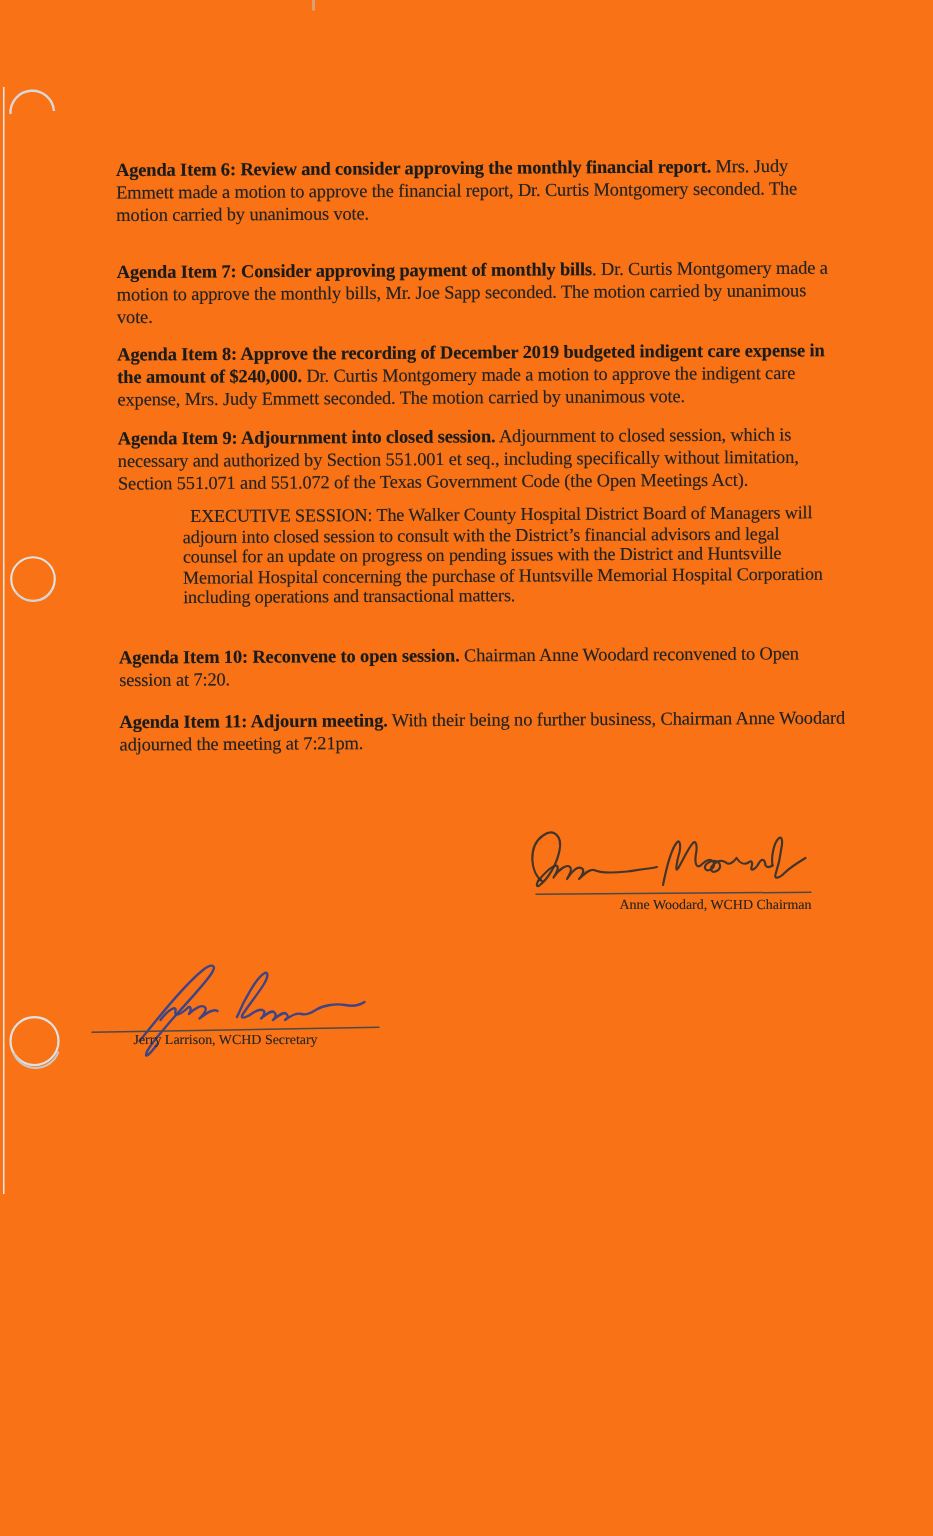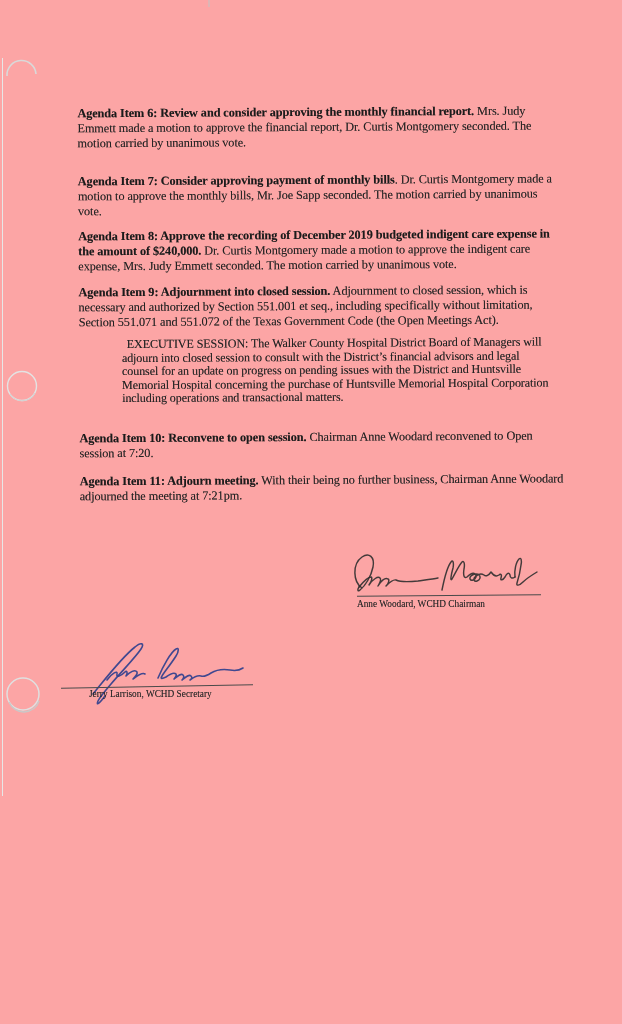--- a/index.html
+++ b/index.html
@@ -5,21 +5,21 @@
   html,body{margin:0;padding:0;}
   body{
     width:622px;height:1024px;
     background:#ffffff;
     font-family:"Liberation Serif", serif;
     position:relative;
     overflow:hidden;
   }
   .page{
     position:absolute;left:0;top:0;width:622px;height:1024px;
-    background:#fca5a5;
+    background:#f97316;
   }
   
   .scan-text{
     position:absolute;left:0;top:0;width:622px;height:1024px;
     transform:rotate(-0.35deg);
     transform-origin:300px 380px;
     color:#222222;
   }
   .para{
     position:absolute;
@@ -44,21 +44,21 @@
   .sig-line.chairman{left:357px;top:595px;width:184px;transform:rotate(-0.4deg);}
   .sig-line.secretary{left:61px;top:686px;width:192px;transform:rotate(-1deg);}
   .sig-caption{
     position:absolute;
     font-size:9.3px;
     letter-spacing:0px;
     color:#262626;
     text-shadow:0 0 0.4px rgba(40,40,40,0.4);
     white-space:nowrap;
   }
-  .sig-caption.chairman{left:357px;top:599px;width:184px;text-align:left;}
+  .sig-caption.chairman{left:357px;top:599px;width:184px;text-align:right;}
   .sig-caption.secretary{left:89px;top:689px;}
 
   .sig-svg{position:absolute;}
   .sig-svg.chairman{left:338px;top:548px;}
   .sig-svg.secretary{left:55px;top:638px;}
   .sig-svg path{fill:none;stroke-linecap:round;stroke-linejoin:round;}
   .ink-black path{stroke:#2f2f2f;stroke-width:1.45;opacity:0.9;}
   .ink-blue path{stroke:#30408e;stroke-width:1.6;opacity:0.92;}
 
   .punch{position:absolute;}

